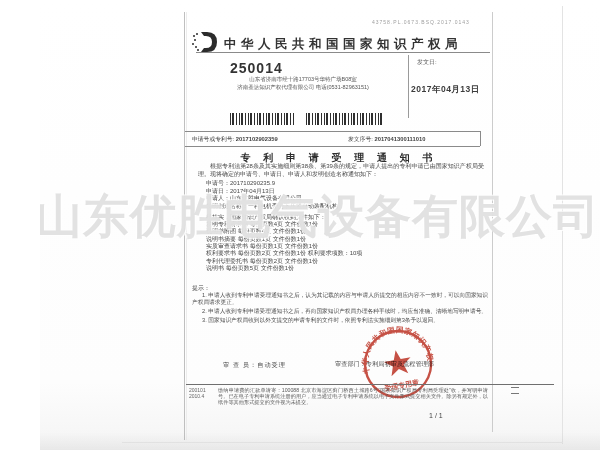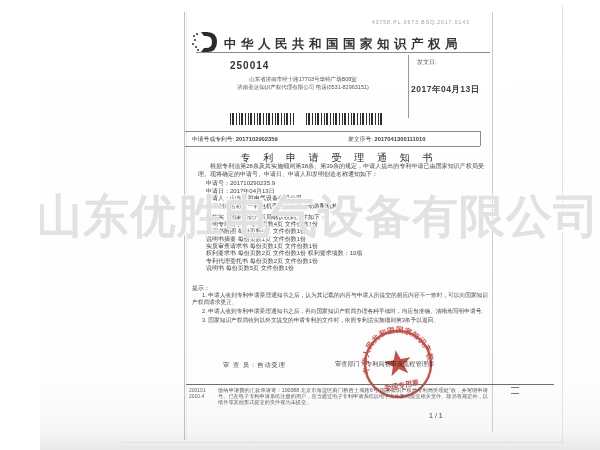--- a/index.html
+++ b/index.html
@@ -19,37 +19,37 @@
   .frame-left{left:144px;top:12px;height:428px;width:1px;background:#bfbfbf;box-shadow:2px 0 0 #ececec;}
   .frame-right{left:452px;top:12px;height:420px;width:1px;background:#cccccc;}
   .paper-edge-right{left:522px;top:6px;height:438px;width:1px;background:#e3e3e3;}
   .paper-edge-bottom{left:82px;top:442px;width:441px;height:1px;background:#e8e8e8;}
   .hr{background:#8a8a8a;height:1px;}
   
   .top-code{left:332px;top:19px;font-size:5px;color:#9d9d9d;letter-spacing:1px;}
   .logo{left:151px;top:30px;width:28px;height:24px;}
   .authority{left:184px;top:36px;font-size:12.5px;font-weight:bold;letter-spacing:4.5px;color:#333;}
   .header-rule{left:156px;top:52px;width:294px;}
-  .postcode{left:190px;top:60px;font-size:10px;font-weight:bold;letter-spacing:1px;color:#333;text-align:right;}
+  .postcode{left:190px;top:60px;font-size:14px;font-weight:bold;letter-spacing:1px;color:#333;text-align:right;}
   .addr{left:172px;top:75px;width:182px;text-align:center;font-size:5.5px;line-height:8px;color:#555;}
   .dispatch-divider{left:368px;top:55px;height:63px;width:1px;background:#9a9a9a;}
   .dispatch-label{left:377px;top:58px;font-size:6px;color:#555;}
   .dispatch-date{left:371px;top:84px;font-size:8.5px;font-weight:bold;color:#3c3c3c;letter-spacing:0.5px;}
   
   .barcode{background:repeating-linear-gradient(90deg,#2f2f2f 0px,#2f2f2f 1px,transparent 1px,transparent 2px,#2f2f2f 2px,#2f2f2f 4px,transparent 4px,transparent 6px,#2f2f2f 6px,#2f2f2f 7px,transparent 7px,transparent 9px);}
   .barcode1{left:190px;top:113px;width:64px;height:12px;}
   .barcode2{left:266px;top:113px;width:76px;height:12px;}
   .refbox-top{left:145px;top:131px;width:295px;}
   .refbox-bottom{left:145px;top:146px;width:295px;}
   .refbox-right{left:440px;top:131px;width:1px;height:15px;background:#8a8a8a;}
   .ref-app{left:152px;top:135px;font-size:5.8px;color:#3f3f3f;}
   .ref-serial{left:308px;top:135px;font-size:5.8px;color:#3f3f3f;}
   .bold{font-weight:bold;}
   
-  .doc-title{left:146px;top:151px;width:306px;text-align:center;font-size:10px;font-weight:normal;letter-spacing:5px;color:#2e2e2e;}
+  .doc-title{left:146px;top:151px;width:306px;text-align:center;font-size:10px;font-weight:bold;letter-spacing:5px;color:#2e2e2e;}
   .intro{left:158px;top:163px;width:286px;font-size:6px;line-height:7.6px;text-align:justify;text-indent:12px;color:#474747;}
   .fields{left:166px;top:180px;font-size:6px;line-height:7.6px;color:#474747;}
   .recv{left:166px;top:213px;font-size:6px;color:#474747;}
   .docs{left:166px;top:221px;font-size:6px;line-height:7.35px;color:#474747;}
   
   .notes-head{left:152px;top:284px;font-size:6px;color:#474747;}
   .notes{left:152px;top:292px;width:296px;font-size:5.7px;line-height:6.9px;text-align:justify;color:#4c4c4c;}
   .notes p{margin:0 0 2px 0;text-indent:10px;}
   
   .examiner{left:183px;top:361px;font-size:6.2px;color:#474747;letter-spacing:1px;}

